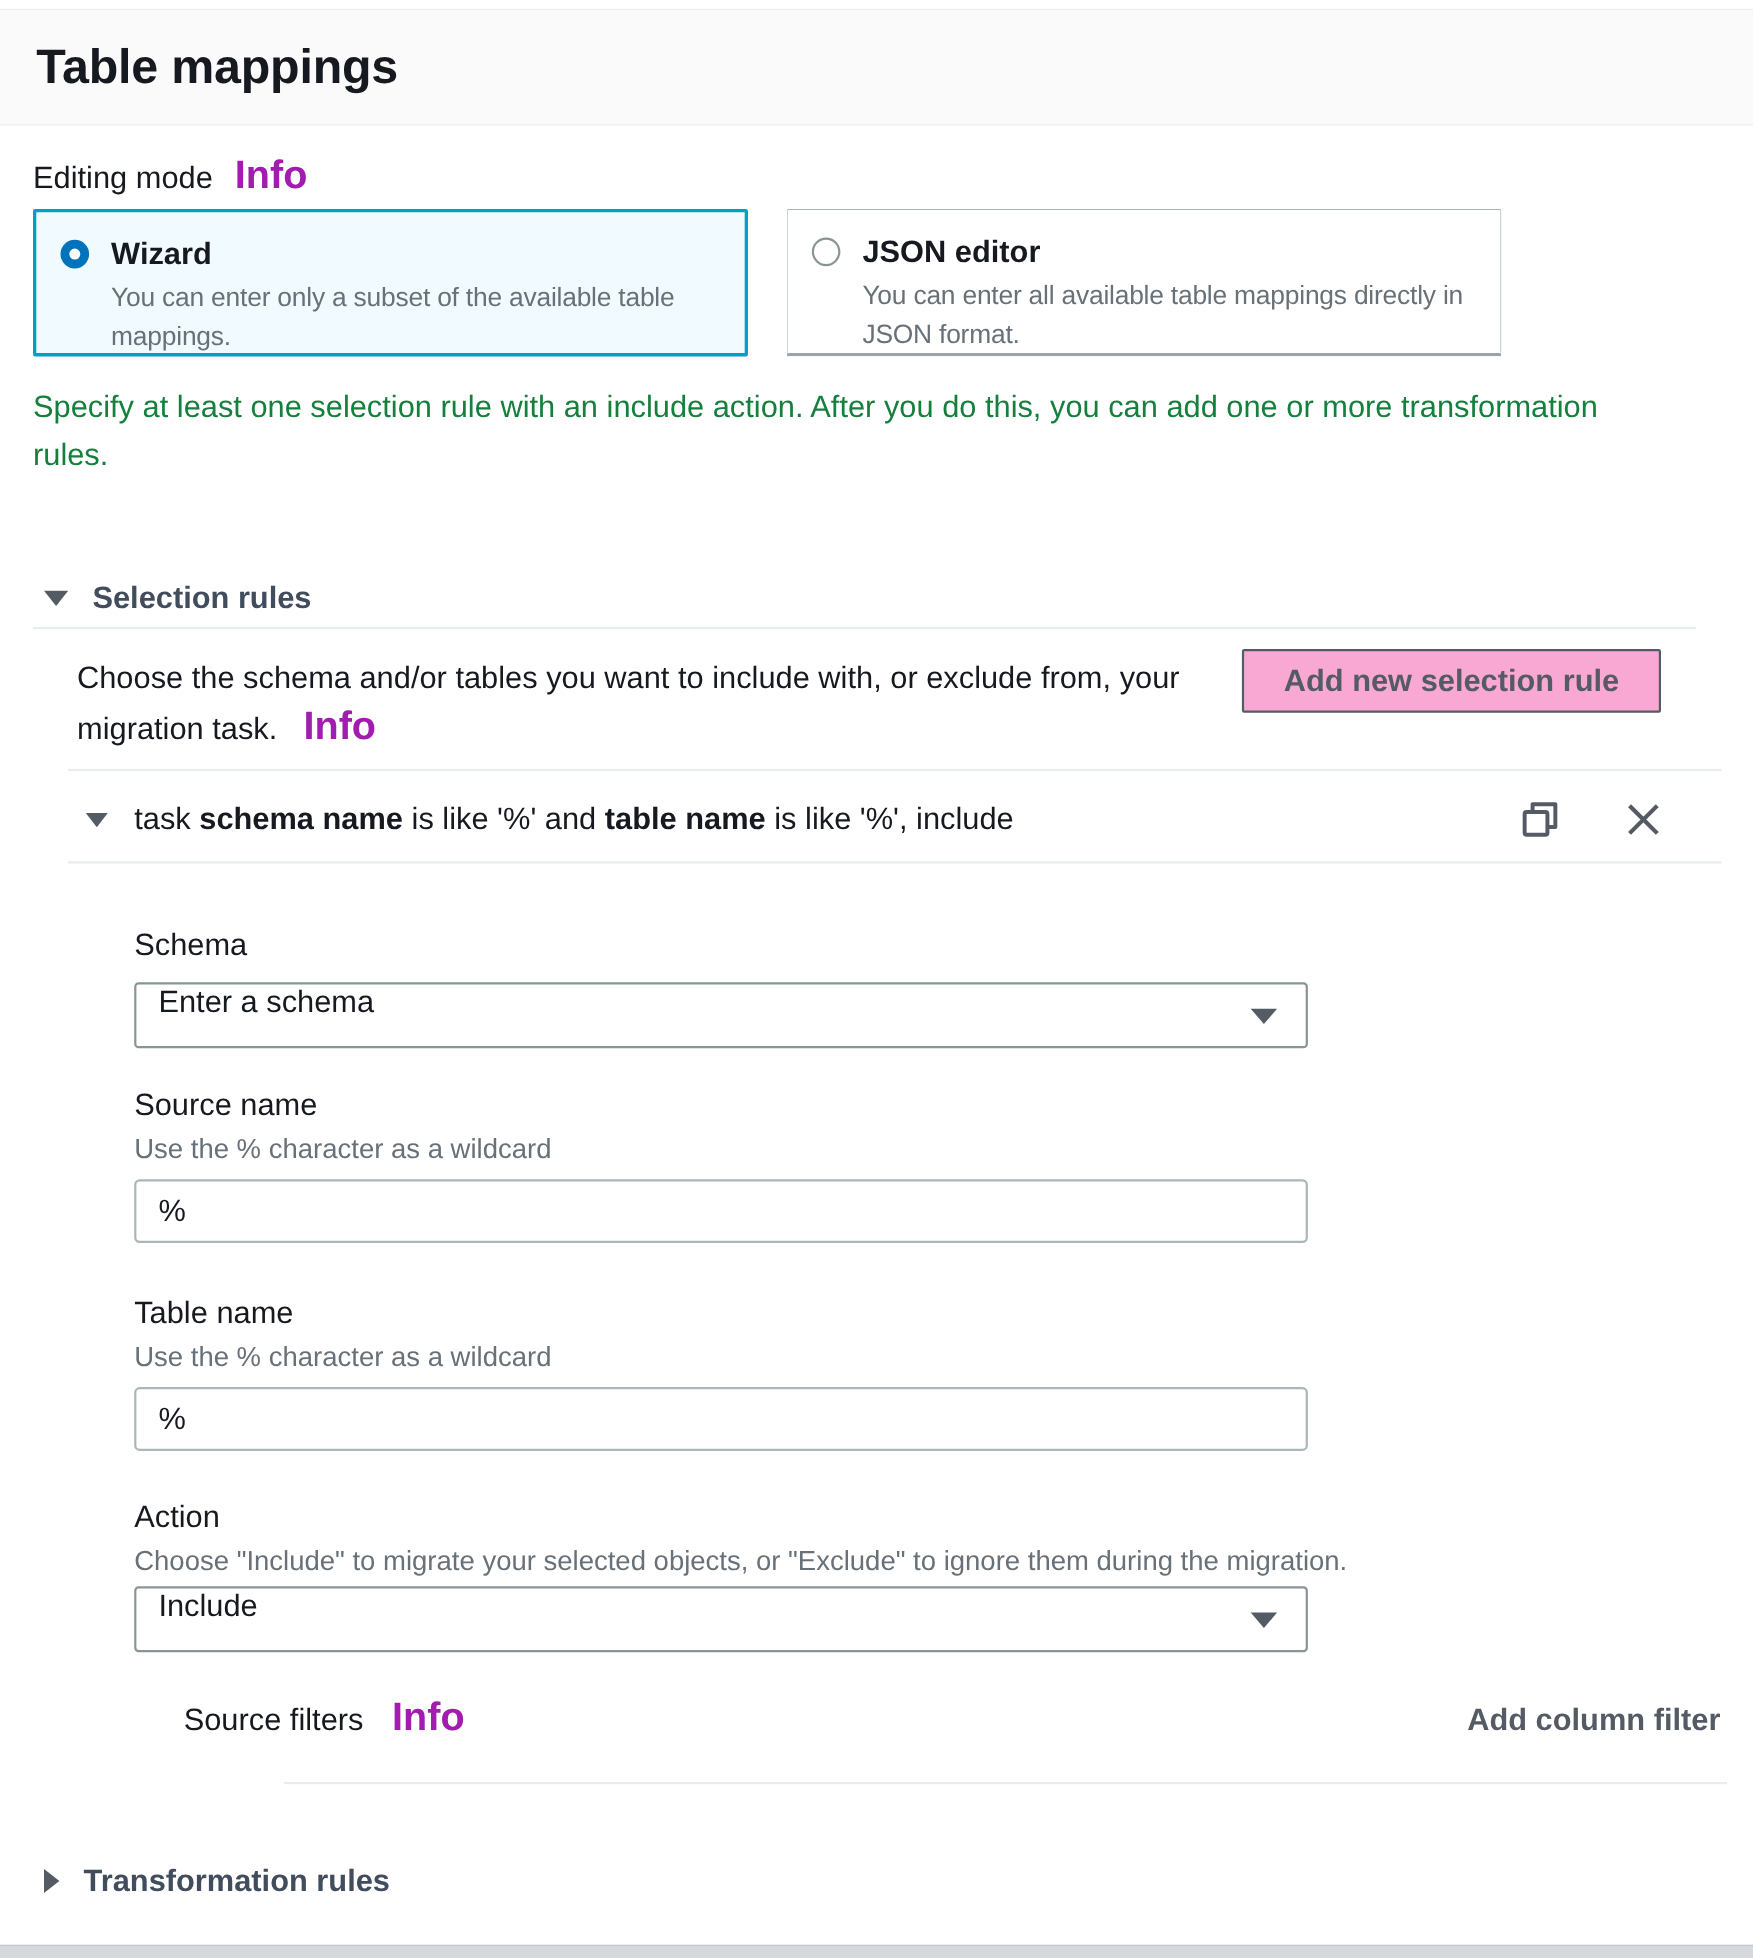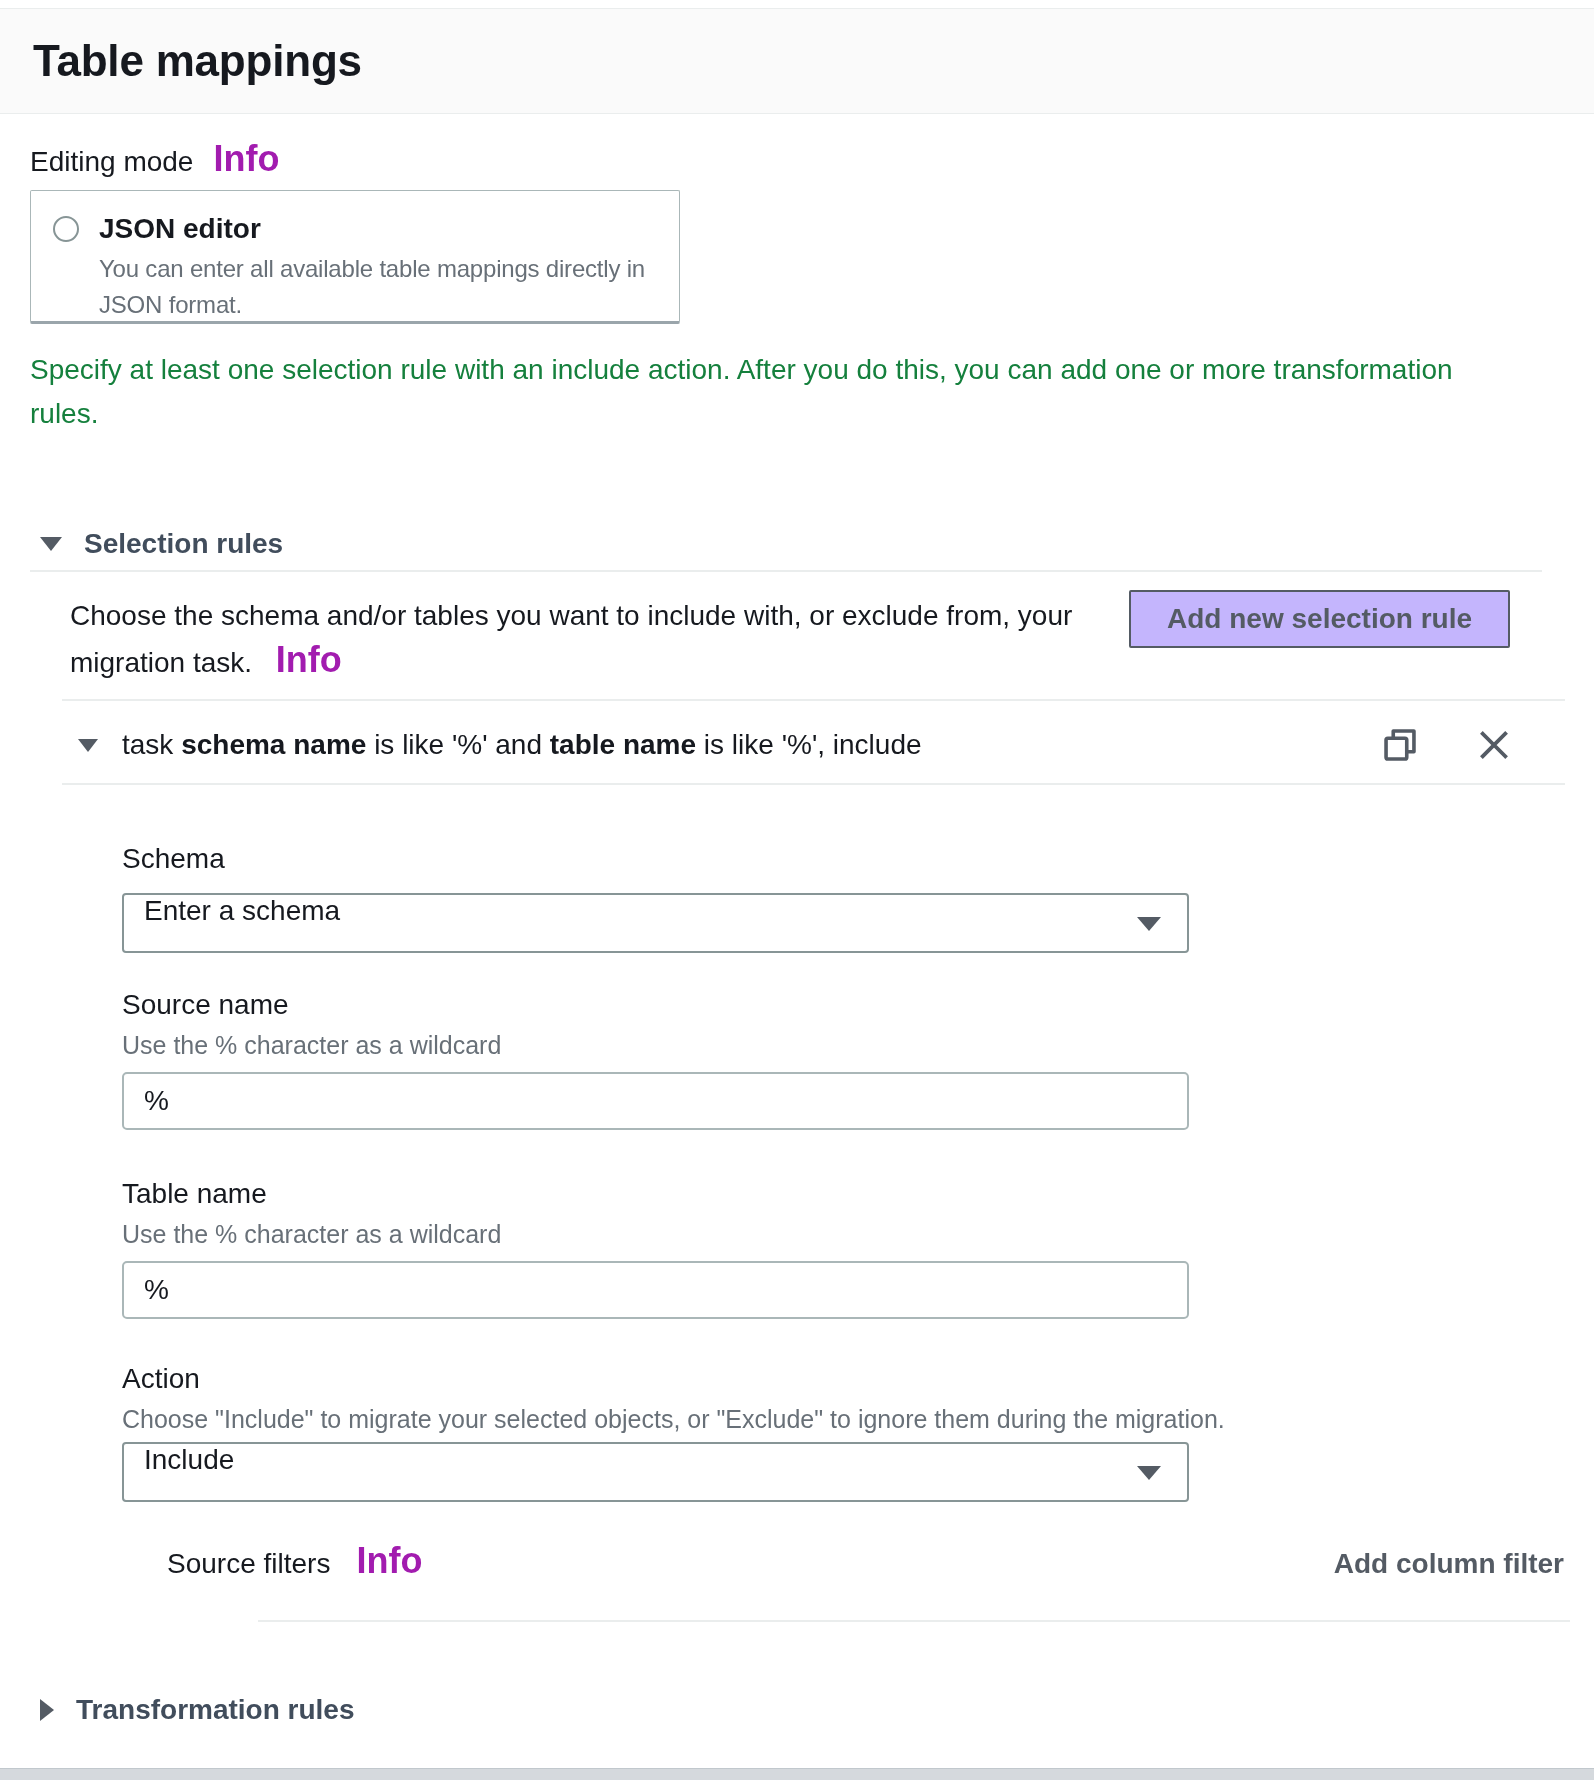--- a/index.html
+++ b/index.html
@@ -105,21 +105,21 @@
     padding-right: 54px;
     gap: 16px;
   }
   .choose-text { width: 1010px; font-size: 28px; line-height: 44px; color: #16191f; }
   .choose-text .info-link { margin-left: 16px; }
   .btn-secondary {
     height: 58px;
     padding: 0 36px;
     border: 2px solid #545b64;
     border-radius: 2px;
-    background: #c4b5fd;
+    background: #f9a8d4;
     color: #545b64;
     font-size: 28px;
     font-weight: 700;
     font-family: inherit;
     white-space: nowrap;
     cursor: pointer;
     flex: 0 0 auto;
     margin-top: -4px;
   }
 
@@ -220,20 +220,27 @@
   </div>
 
   <div class="content">
 
     <div class="editing-mode-row">
       <span>Editing mode</span>
       <a class="info-link">Info</a>
     </div>
 
     <div class="cards-row">
+      <div class="mode-card selected">
+        <span class="radio on"></span>
+        <div>
+          <div class="card-title">Wizard</div>
+          <div class="card-desc">You can enter only a subset of the available table mappings.</div>
+        </div>
+      </div>
       <div class="mode-card unselected">
         <span class="radio off"></span>
         <div>
           <div class="card-title">JSON editor</div>
           <div class="card-desc">You can enter all available table mappings directly in JSON format.</div>
         </div>
       </div>
     </div>
 
     <p class="intro">Specify at least one selection rule with an include action. After you do this, you can add one or more transformation rules.</p>

